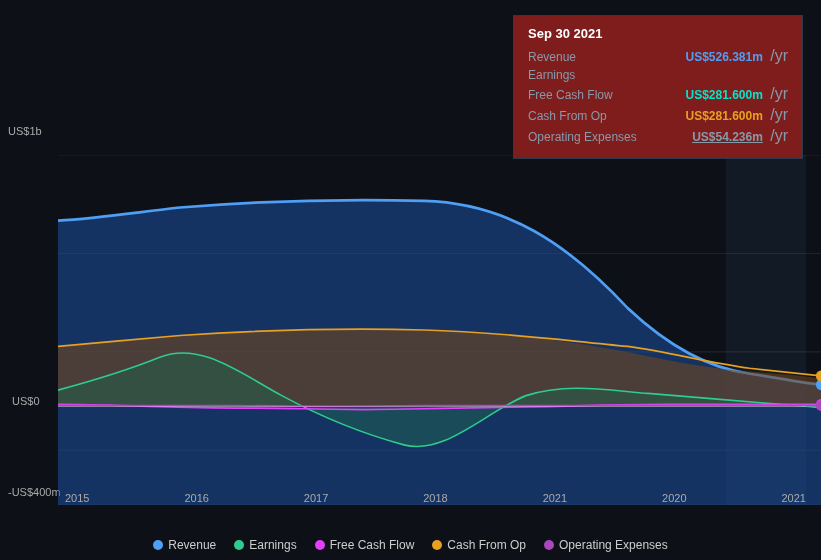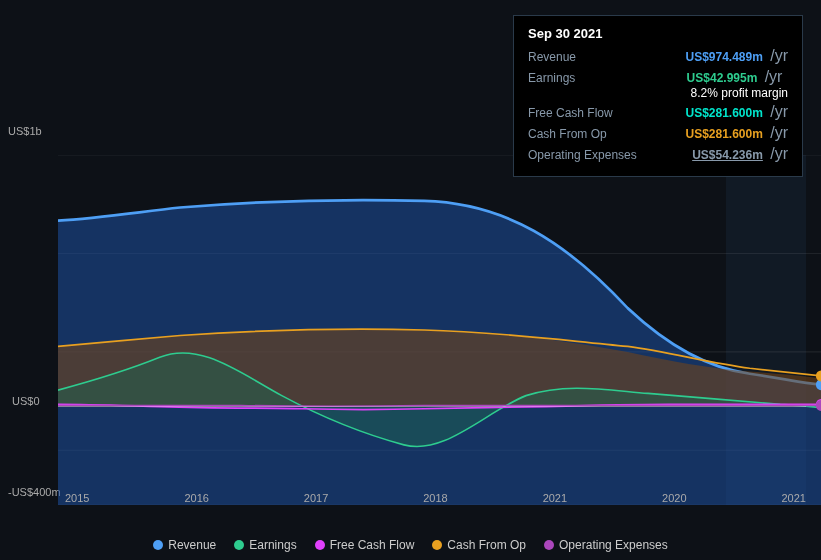--- a/index.html
+++ b/index.html
@@ -11,21 +11,21 @@
       color: #ccc;
       overflow: hidden;
       position: relative;
     }
 
     
     .tooltip-box {
       position: absolute;
       top: 15px;
       right: 18px;
-      background: #000000;
+      background: #7f1d1d;
       border: 1px solid #2a3a4a;
       padding: 10px 14px;
       min-width: 290px;
       z-index: 10;
     }
     .tooltip-date {
       color: #ffffff;
       font-size: 13px;
       font-weight: bold;
       margin-bottom: 6px;
@@ -95,31 +95,26 @@
     }
   </style>
 </head>
 <body>
 
 <div class="tooltip-box">
   <div class="tooltip-date">Sep 30 2021</div>
   <div class="tooltip-row">
     <span class="tooltip-label">Revenue</span>
     <span>
-      <span class="tooltip-value blue">US$974.489m</span>
+      <span class="tooltip-value blue">US$526.381m</span>
       <span class="tooltip-unit">/yr</span>
     </span>
   </div>
   <div class="tooltip-row">
     <span class="tooltip-label">Earnings</span>
-    <span>
-      <span class="tooltip-value green">US$42.995m</span>
-      <span class="tooltip-unit">/yr</span>
-      <span class="profit-margin">8.2% profit margin</span>
-    </span>
   </div>
   <div class="tooltip-row">
     <span class="tooltip-label">Free Cash Flow</span>
     <span>
       <span class="tooltip-value cyan">US$281.600m</span>
       <span class="tooltip-unit">/yr</span>
     </span>
   </div>
   <div class="tooltip-row">
     <span class="tooltip-label">Cash From Op</span>

